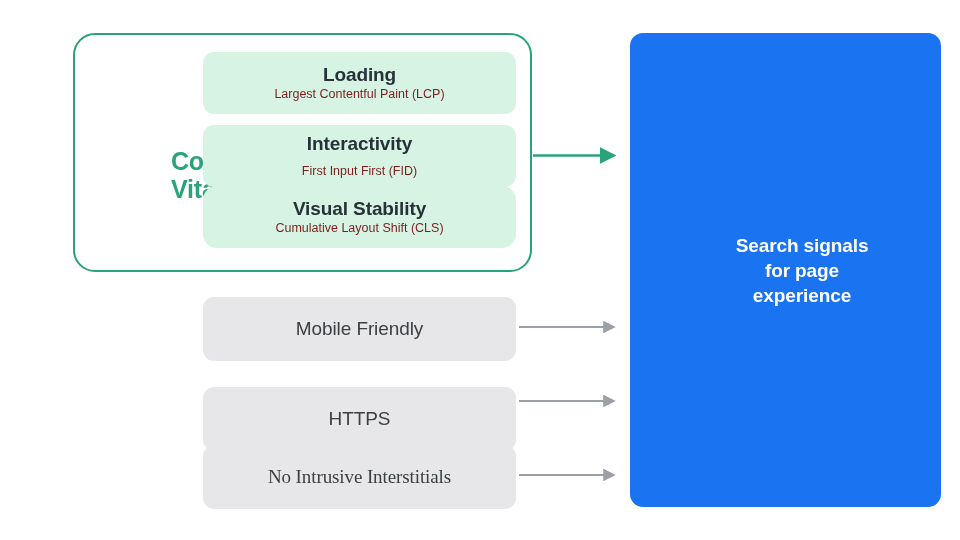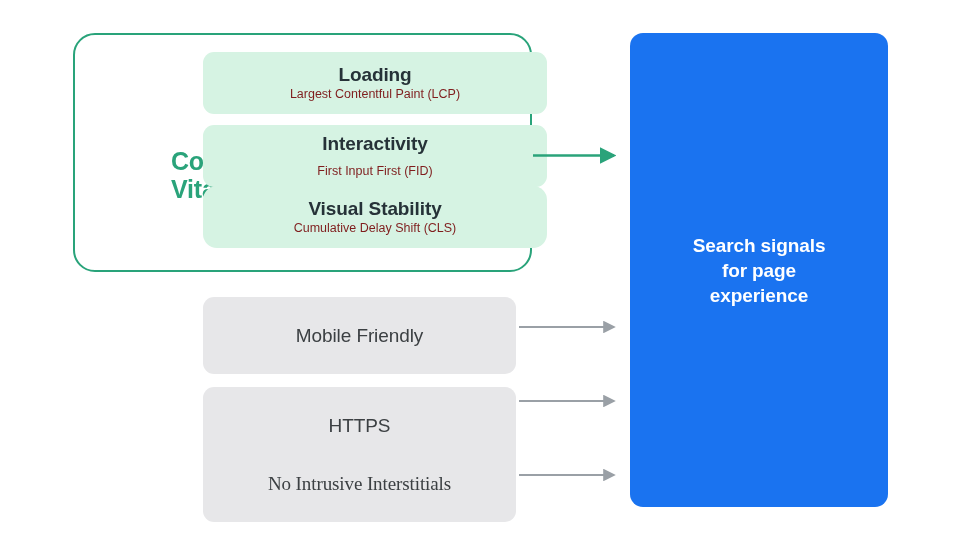--- a/index.html
+++ b/index.html
@@ -44,21 +44,21 @@
     font-weight: bold;
     line-height: 28px;
     letter-spacing: -0.2px;
   }
   .cwv-label span { display: block; }
 
   
   .vital-card {
     position: absolute;
     left: 203px;
-    width: 344px;
+    width: 313px;
     height: 62px;
     background: #d6f3e3;
     border-radius: 11px;
     display: flex;
     flex-direction: column;
     align-items: center;
     justify-content: center;
   }
   .vital-card.v0 { top: 52px; }
   .vital-card.v1 { top: 125px; gap: 8px; }
@@ -75,21 +75,21 @@
     color: #7f1d1d;
     line-height: 16px;
     margin-top: 0;
   }
 
   
   .gray-card {
     position: absolute;
     left: 203px;
     width: 313px;
-    height: 77px;
+    height: 64px;
     background: #e7e7e9;
     border-radius: 11px;
     display: flex;
     align-items: center;
     justify-content: center;
   }
   .gray-card.g0 { top: 297px; }
   .gray-card.g1 { top: 371px; margin-top: 16px; }
   .gray-card.g2 { top: 445px; font-family: Liberation Serif, serif; }
   .gray-label {
@@ -97,27 +97,28 @@
     color: #3c4043;
     line-height: 22px;
     letter-spacing: -0.1px;
   }
 
   
   .blue-box {
     position: absolute;
     left: 630px;
     top: 33px;
-    width: 258px;
+    width: 278px;
     height: 474px;
     background: #1a73f0;
     border-radius: 13px;
     display: flex;
     align-items: center;
     justify-content: center;
+    padding-left: 33px;
   }
   .blue-text {
     color: #ffffff;
     font-size: 19px;
     font-weight: bold;
     line-height: 25px;
     text-align: center;
     letter-spacing: -0.1px;
     white-space: pre-line;
   }
@@ -149,21 +150,21 @@
     <div class="vital-sub">Largest Contentful Paint (LCP)</div>
   </div>
 
   <div class="vital-card v1">
     <div class="vital-title">Interactivity</div>
     <div class="vital-sub">First Input First (FID)</div>
   </div>
 
   <div class="vital-card v2">
     <div class="vital-title">Visual Stability</div>
-    <div class="vital-sub">Cumulative Delay Shift (CLS)</div>
+    <div class="vital-sub">Cumulative Layout Shift (CLS)</div>
   </div>
 
   <div class="gray-card g0">
     <div class="gray-label">Mobile Friendly</div>
   </div>
 
   <div class="gray-card g1">
     <div class="gray-label">HTTPS</div>
   </div>
 

